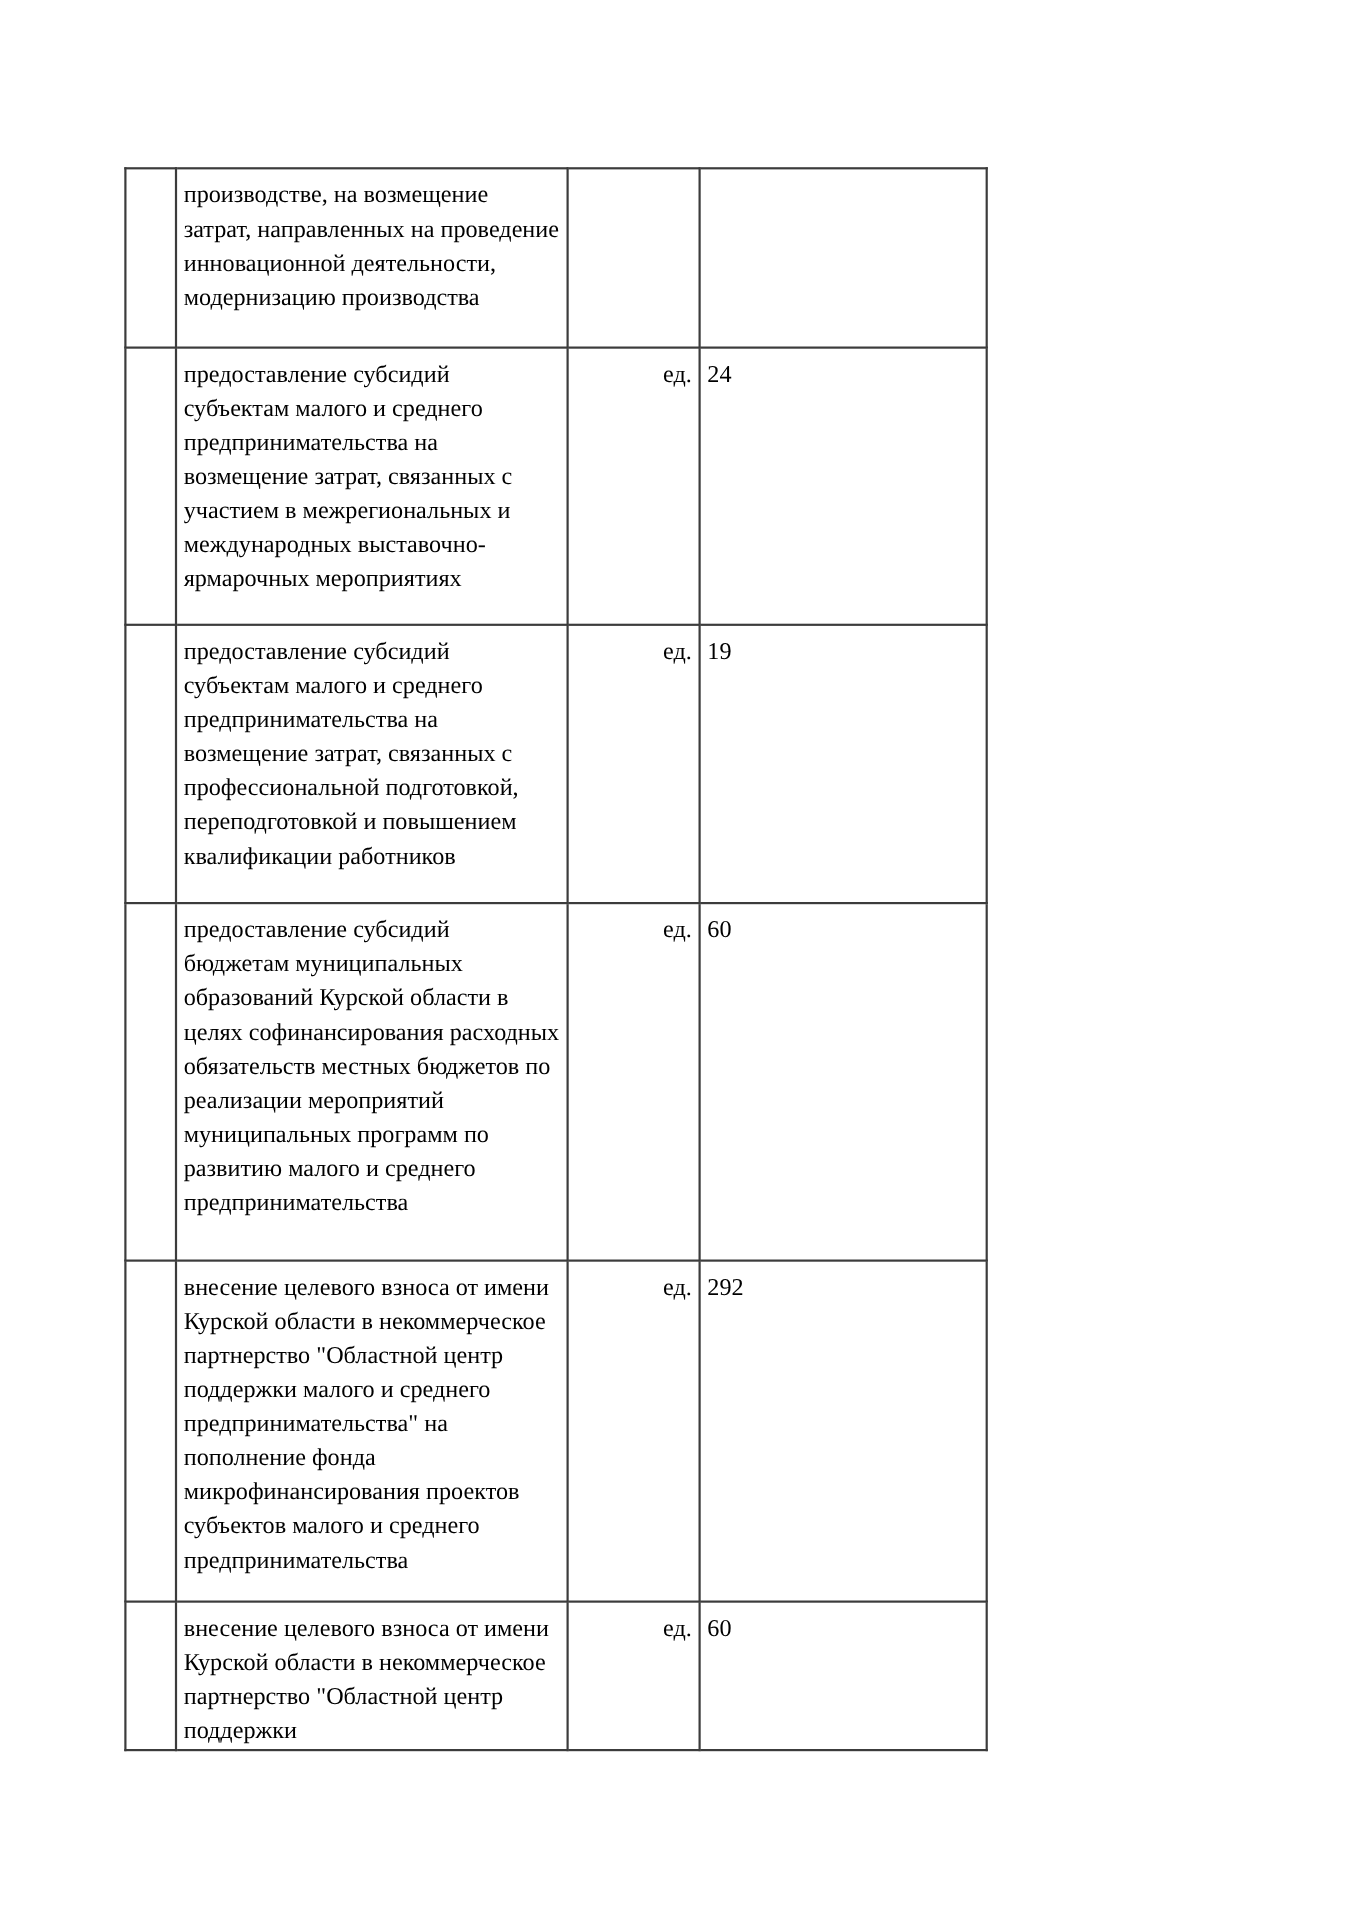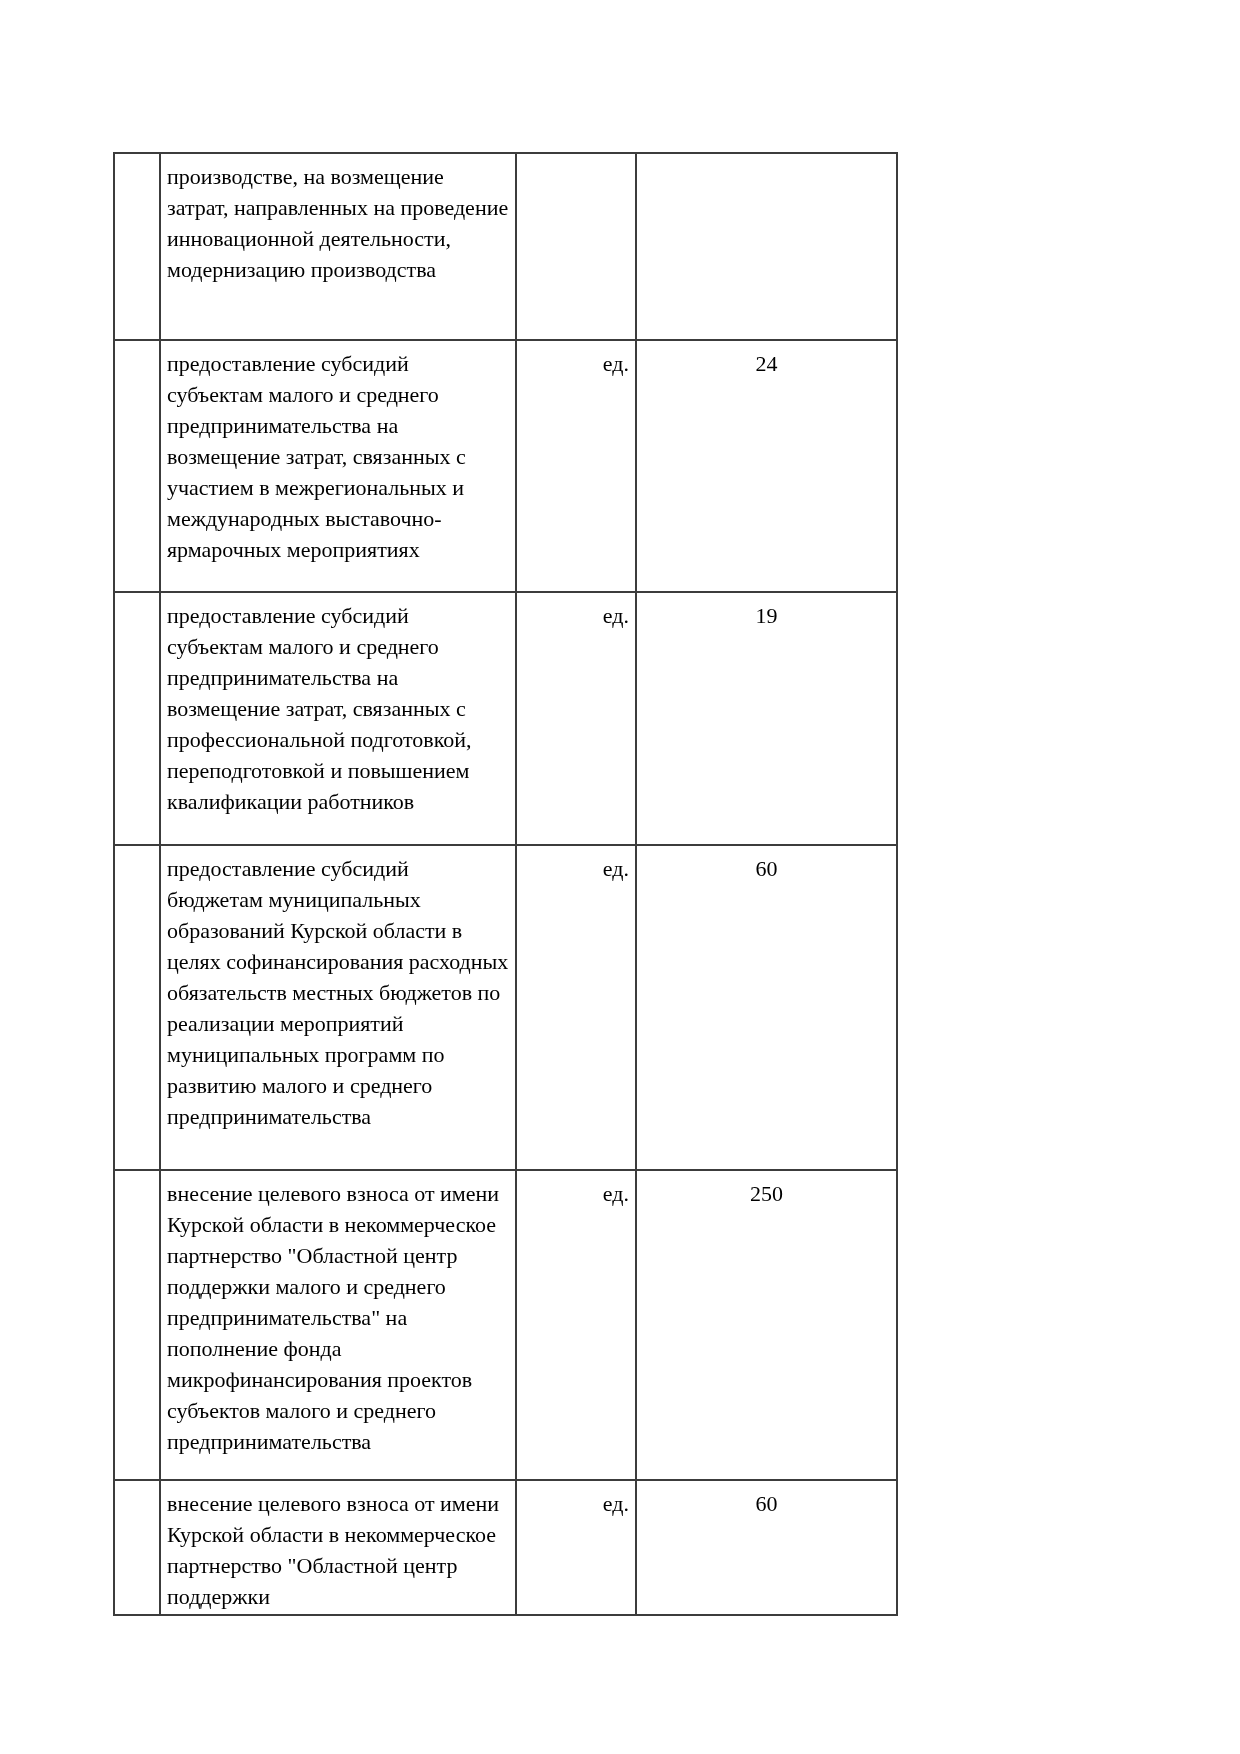--- a/index.html
+++ b/index.html
@@ -30,35 +30,35 @@
     vertical-align: top;
     padding: 7px 6px 2px 6px;
     font-size: 22px;
     line-height: 31px;
     overflow: hidden;
     word-wrap: break-word;
   }
   .doc-table .c-num   { width: 46px;  }
   .doc-table .c-name  { width: 356px; text-align: left; }
   .doc-table .c-unit  { width: 120px; text-align: right; }
-  .doc-table .c-value { width: 261px; text-align: center; }
+  .doc-table .c-value { width: 261px; }
 </style>
 </head>
 <body>
 
 <div class="page">
   <table class="doc-table">
     <colgroup>
       <col class="c-num">
       <col class="c-name">
       <col class="c-unit">
       <col class="c-value">
     </colgroup>
     <tbody>
-        <tr style="height: 187px;">
+        <tr style="height: 163px;">
     <td class="c-num"></td>
     <td class="c-name"><span>производстве, на возмещение затрат, направленных на проведение инновационной деятельности, модернизацию производства</span></td>
     <td class="c-unit"><span></span></td>
     <td class="c-value"><span></span></td>
   </tr>
         <tr style="height: 252px;">
     <td class="c-num"></td>
     <td class="c-name"><span>предоставление субсидий субъектам малого и среднего предпринимательства на возмещение затрат, связанных с участием в межрегиональных и международных выставочно-ярмарочных мероприятиях</span></td>
     <td class="c-unit"><span>ед.</span></td>
     <td class="c-value"><span>24</span></td>
@@ -72,21 +72,21 @@
         <tr style="height: 325px;">
     <td class="c-num"></td>
     <td class="c-name"><span>предоставление субсидий бюджетам муниципальных образований Курской области в целях софинансирования расходных обязательств местных бюджетов по реализации мероприятий муниципальных программ по развитию малого и среднего предпринимательства</span></td>
     <td class="c-unit"><span>ед.</span></td>
     <td class="c-value"><span>60</span></td>
   </tr>
         <tr style="height: 310px;">
     <td class="c-num"></td>
     <td class="c-name"><span>внесение целевого взноса от имени Курской области в некоммерческое партнерство "Областной центр поддержки малого и среднего предпринимательства" на пополнение фонда микрофинансирования проектов субъектов малого и среднего предпринимательства</span></td>
     <td class="c-unit"><span>ед.</span></td>
-    <td class="c-value"><span>250</span></td>
+    <td class="c-value"><span>292</span></td>
   </tr>
         <tr style="height: 134px;">
     <td class="c-num"></td>
     <td class="c-name"><span>внесение целевого взноса от имени Курской области в некоммерческое партнерство "Областной центр поддержки</span></td>
     <td class="c-unit"><span>ед.</span></td>
     <td class="c-value"><span>60</span></td>
   </tr>
       </tbody>
   </table>
 </div>

